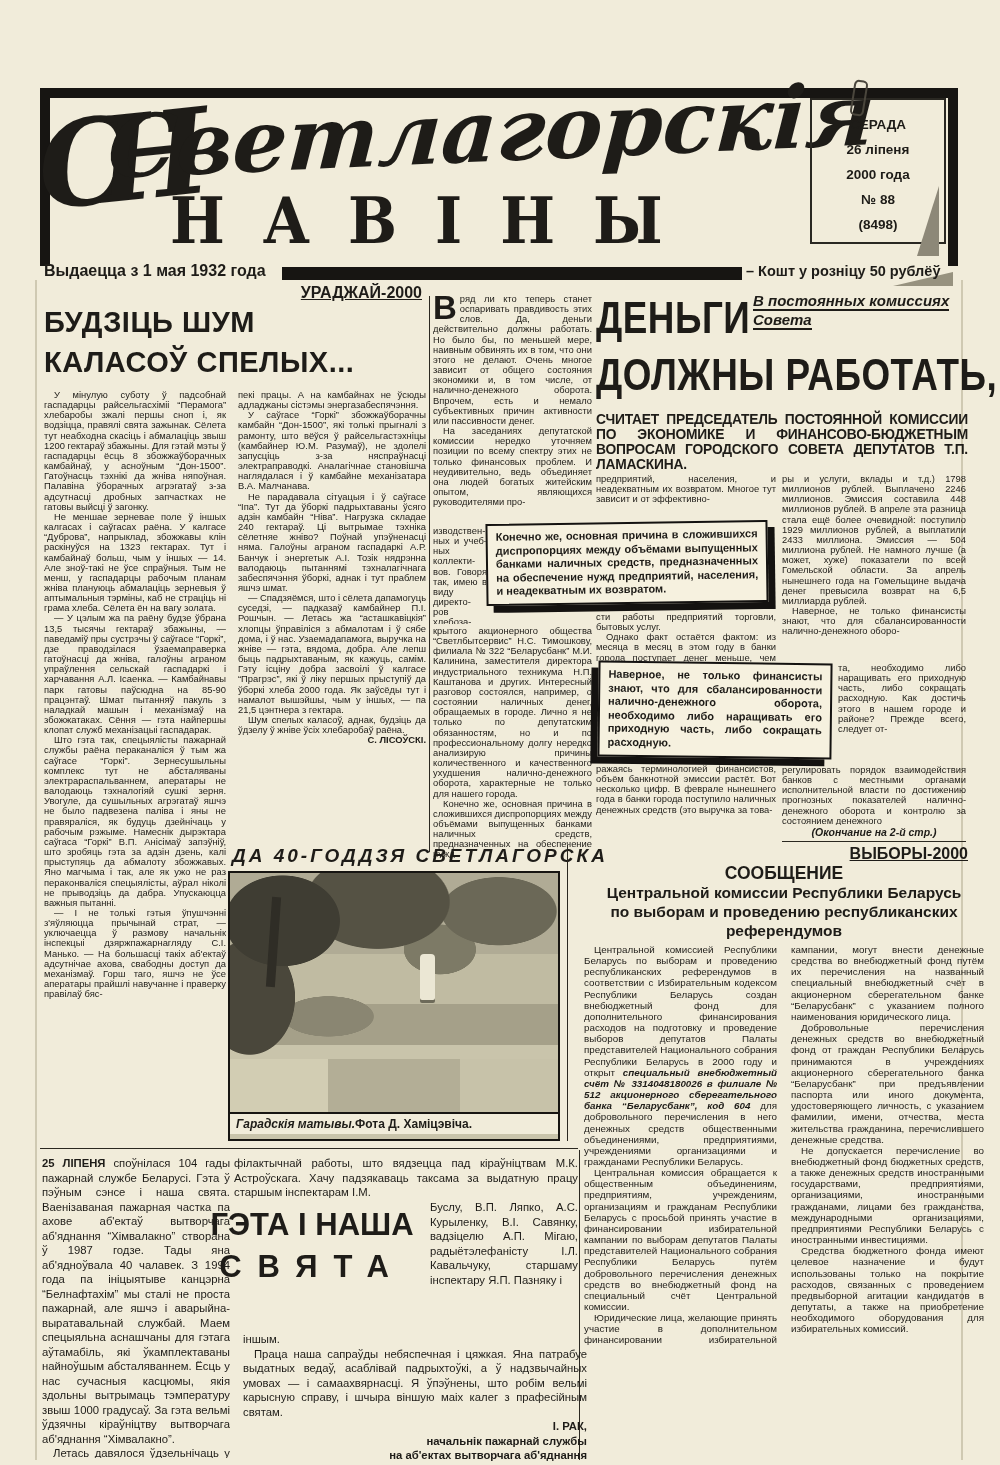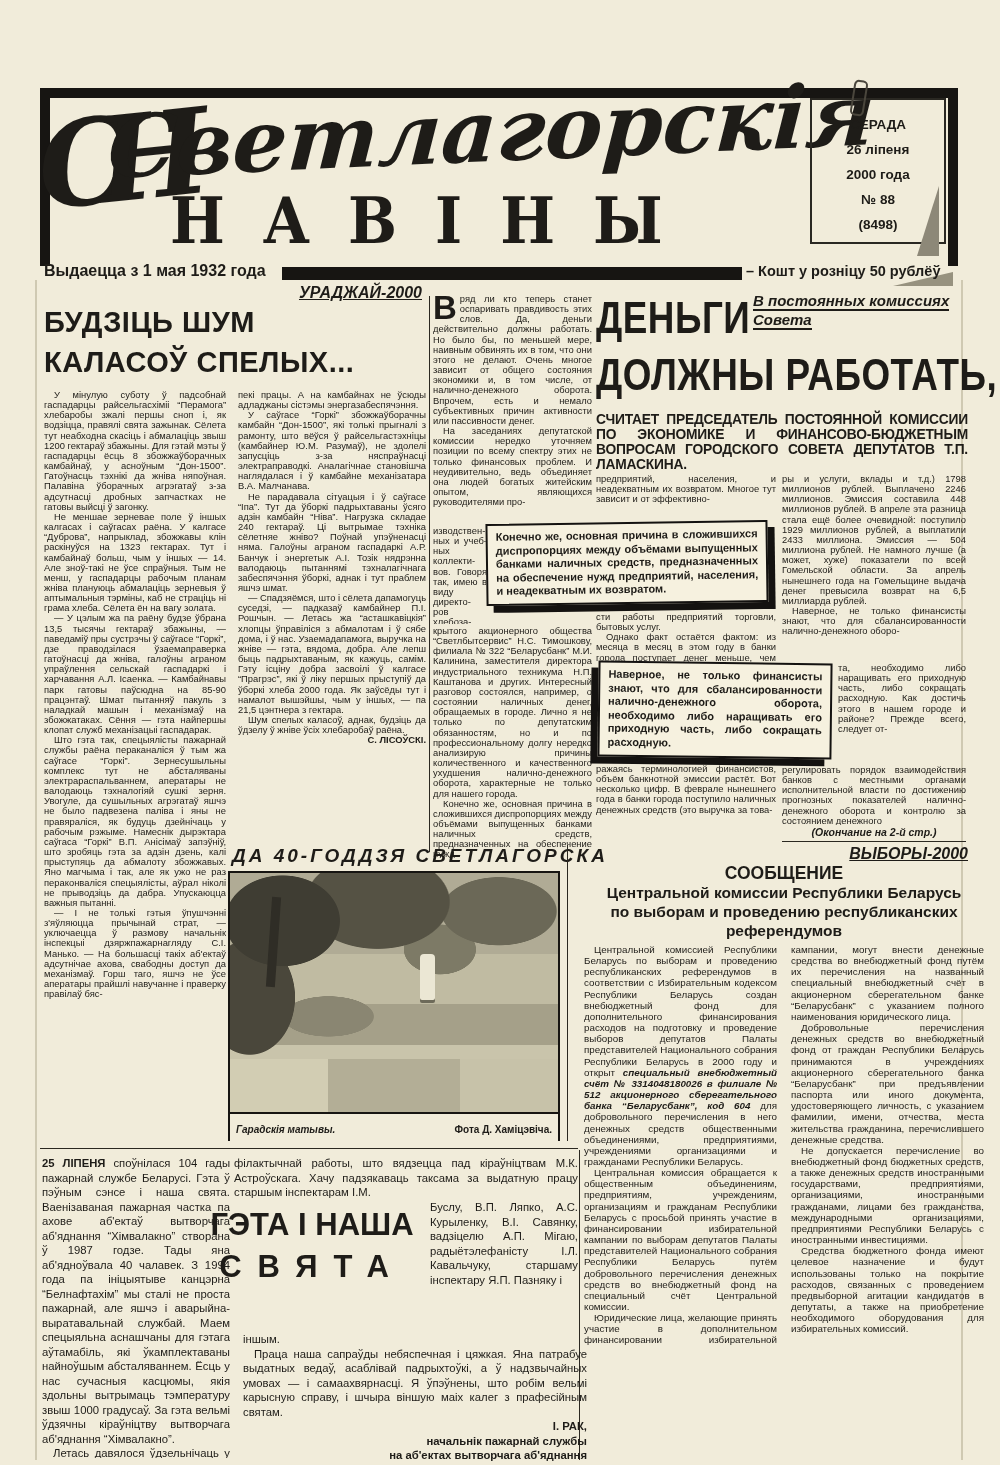--- a/index.html
+++ b/index.html
@@ -24,34 +24,34 @@
   .wedge1{background:#8d8878;clip-path:polygon(100% 0,100% 100%,0 100%);}
   .wedge2{background:#97927f;clip-path:polygon(0 100%,100% 0,100% 100%);}
   .smallbold{font-weight:bold;font-size:15.5px;white-space:nowrap;}
 
   
   .bt{font-size:9.4px;line-height:10.15px;text-align:justify;overflow:hidden;}
   .bt p{margin:0;text-indent:10px;}
   .bt p.frag{text-indent:0;}
   .sig{font-weight:bold;text-align:right;text-indent:0 !important;}
 
-  .kicker{font-weight:bold;font-style:italic;font-size:16px;text-decoration:underline;white-space:nowrap;}
+  .kicker{font-weight:bold;font-size:16px;text-decoration:underline;white-space:nowrap;}
   .h-harvest{font-weight:bold;font-size:29px;line-height:40px;letter-spacing:0.5px;white-space:nowrap;}
   .h-money{font-weight:bold;font-size:38px;line-height:1;transform:scale(0.97,1.18);transform-origin:left top;white-space:nowrap;letter-spacing:0.5px;}
   .money-kicker{font-weight:bold;font-style:italic;font-size:15px;line-height:19px;}
   .money-kicker span{border-bottom:2px solid #1e1c18;margin-left:23px;}
   .subhead{font-weight:bold;font-size:13.8px;line-height:15px;text-align:justify;letter-spacing:-0.2px;}
 
   .callout{position:absolute;background:#f6f1df;border:2px solid #141210;padding:5px 8px;
            font-weight:bold;font-size:11px;line-height:13.6px;text-align:justify;box-sizing:border-box;}
 
   .photo-header{font-weight:bold;font-style:italic;font-size:19px;letter-spacing:3px;white-space:nowrap;}
   .figure{border:2px solid #171512;box-sizing:border-box;background:#c9c4ab;}
-  .caption{display:flex;justify-content:space-between;border-top:2px solid #171512;background:#f1ecda;
-           padding:10px 6px;font-size:10px;font-weight:bold;}
+  .caption{display:flex;border-top:2px solid #171512;background:#f1ecda;
+           padding:3px 6px;font-size:12px;font-weight:bold;}
   .cap-l{font-style:italic;}
 
   .sob-title{font-weight:bold;text-align:center;line-height:19px;}
   .sob-title .t1{font-size:17.5px;}
   .sob-title .t2{font-size:15.5px;}
   .sob-cols{column-count:2;column-gap:14px;font-size:9.8px;line-height:11.15px;text-align:justify;}
   .sob-cols p{margin:0;text-indent:10px;}
   .bi{font-weight:bold;font-style:italic;}
 
   .fire-t{font-size:11.3px;line-height:14.5px;text-align:justify;overflow:hidden;}

